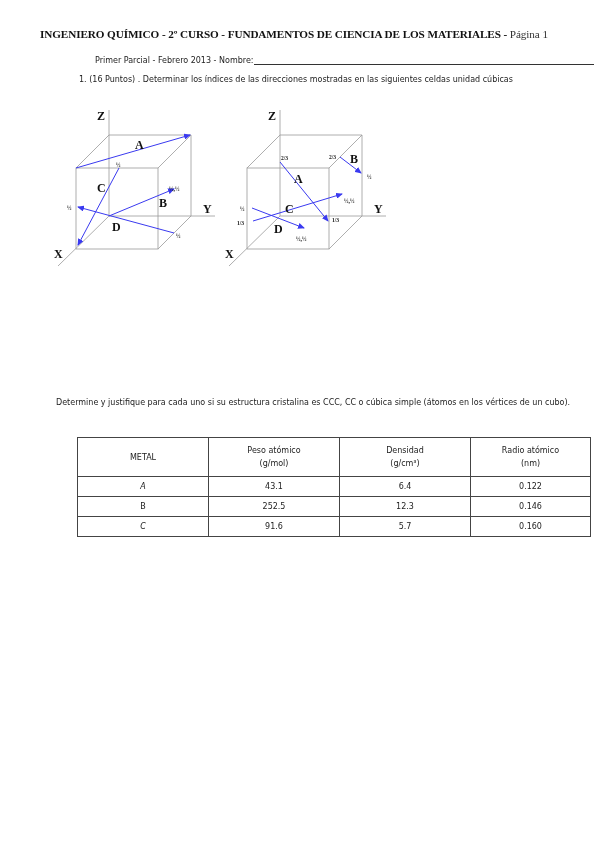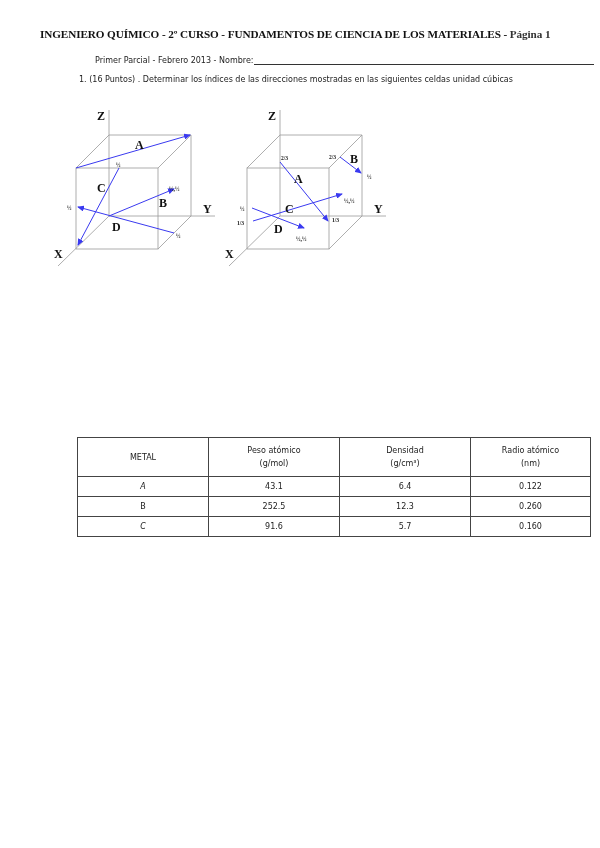--- a/index.html
+++ b/index.html
@@ -1,18 +1,18 @@
 <!DOCTYPE html>
 <html><head>
 <meta charset="utf-8">
 <style>
   html, body { margin:0; padding:0; background:#ffffff; }
   body { width:600px; height:848px; position:relative; overflow:hidden; font-family:"DejaVu Sans", sans-serif; color:#111; }
   .header { position:absolute; left:40px; top:28px; width:540px; font-family:"Liberation Serif", serif; font-weight:bold; font-size:11.2px; letter-spacing:-0.1px; white-space:nowrap; }
-  .header .page { font-weight:bold; color:#333;margin-top:44px; }
+  .header .page { font-weight:normal; color:#333;margin-top:44px; }
   .subline { position:absolute; left:56px; top:55px; font-size:8px; white-space:nowrap; color:#222;padding-left:39px; }
   .subline .blank { display:inline-block; width:340px; border-bottom:1px solid #333; height:9px; vertical-align:bottom; }
   .q1 { position:absolute; left:56px; top:75px; font-size:8px; white-space:nowrap; color:#222;margin-left:23px; }
   .q2 { position:absolute; left:56px; top:395px; font-size:8px; line-height:15px; color:#222; width:520px; }
   svg.cubes { position:absolute; left:0; top:0; }
   .cube-lbl { font-family:"Liberation Serif", serif; font-weight:bold; }
   table.metals { position:absolute; left:57px; top:437px; width:514px; border-collapse:collapse; font-size:8px; color:#222; border:1.5px solid #222;margin-left:20px; }
   table.metals th, table.metals td { border:1px solid #444; text-align:center; font-weight:normal; }
   table.metals th { height:36px; line-height:13px; }
   table.metals td { height:17px; }
@@ -103,20 +103,21 @@
     <text x="329" y="159" font-size="5.5">2/3</text>
     <text x="367" y="179" font-size="6">½</text>
     <text x="237" y="225" font-size="5.5">1/3</text>
     <text x="344" y="203" font-size="6">½,½</text>
     <text x="240" y="211" font-size="6">½</text>
     <text x="296" y="241" font-size="6">½,½</text>
   </g>
 </svg>
 
 <div class="q2">
+  <div>Determine y justifique para cada uno si su estructura cristalina es CCC, CC o cúbica simple (átomos en los vértices de un cubo).</div>
 </div>
 
 <table class="metals">
   <thead>
     <tr>
       <th class="c1">
           <div>METAL</div>
           <div></div>
         </th>
       <th class="c2">
@@ -137,21 +138,21 @@
     <tr>
       <td style="font-style:italic">A</td>
       <td>43.1</td>
       <td>6.4</td>
       <td>0.122</td>
     </tr>
     <tr>
       <td>B</td>
       <td>252.5</td>
       <td>12.3</td>
-      <td>0.260</td>
+      <td>0.146</td>
     </tr>
     <tr>
       <td style="font-style:italic">C</td>
       <td>91.6</td>
       <td>5.7</td>
       <td>0.160</td>
     </tr>
   </tbody>
 </table>
 

